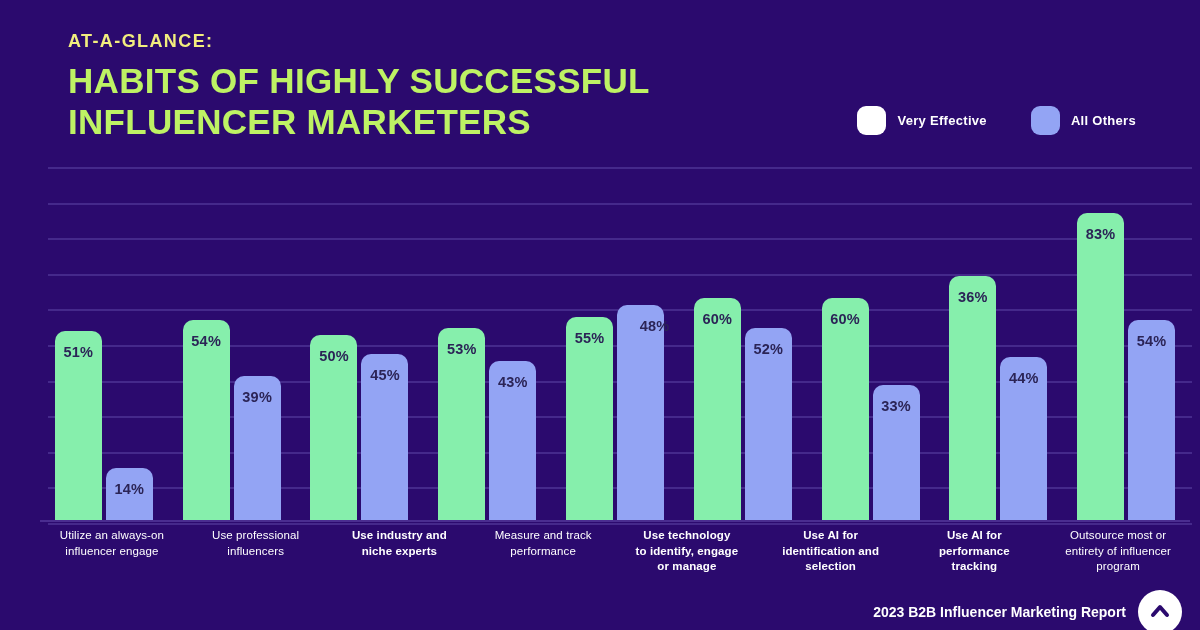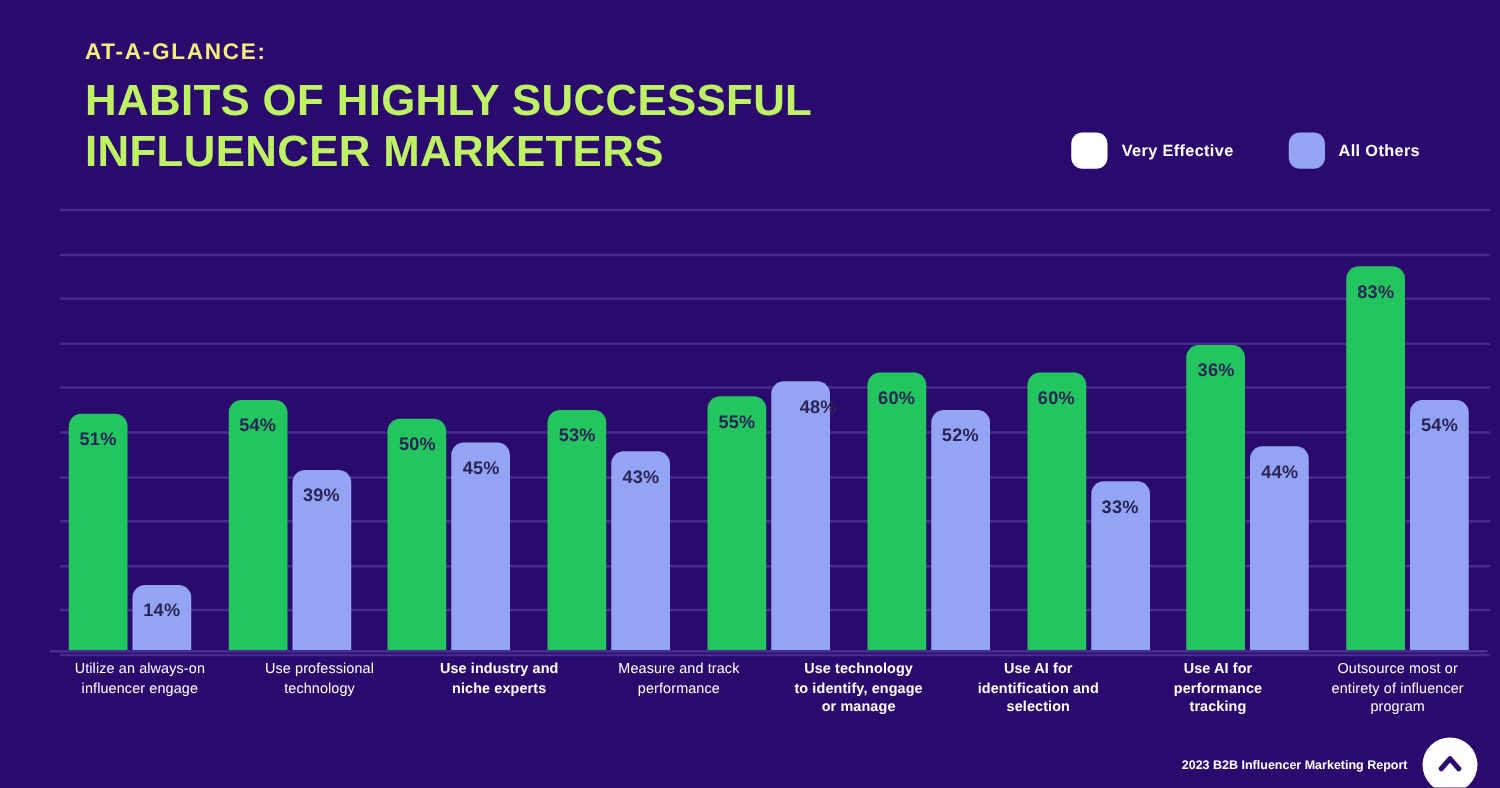--- a/index.html
+++ b/index.html
@@ -105,21 +105,21 @@
     justify-content: center;
     gap: 4px;
   }
   .bar {
     width: 47px;
     border-radius: 10px 10px 0 0;
     position: relative;
     display: flex;
     justify-content: center;
   }
-  .bar.ve  { background: #22c55e; }
+  .bar.ve  { background: #86efac; }
   .bar.ao  { background: #93A4F4; }
   .bar-value {
     position: absolute;
     top: 13px;
     color: #2B2456;
     font-size: 14.5px;
     font-weight: bold;
     letter-spacing: 0.2px;
     white-space: nowrap;
   }
@@ -161,21 +161,21 @@
     position: absolute;
     right: 18px;
     bottom: -4px;
     display: flex;
     align-items: center;
     gap: 12px;
     z-index: 6;
   }
   #footer-source {
     color: #FFFFFF;
-    font-size: 10px;
+    font-size: 14px;
     font-weight: bold;
     white-space: nowrap;
     margin-left: 41px;
   }
   #footer-logo {
     width: 44px;
     height: 44px;
     border-radius: 50%;
     background: #FFFFFF;
     display: flex;
@@ -294,21 +294,21 @@
 
 <div id="baseline"></div>
 
 <div id="xlabels">
     <div class="xlabel">
       <div>Utilize an always-on</div>
       <div>influencer engage</div>
     </div>
     <div class="xlabel">
       <div>Use professional</div>
-      <div>technology</div>
+      <div>influencers</div>
     </div>
     <div class="xlabel bold">
       <div>Use industry and</div>
       <div>niche experts</div>
     </div>
     <div class="xlabel">
       <div>Measure and track</div>
       <div>performance</div>
     </div>
     <div class="xlabel bold">

